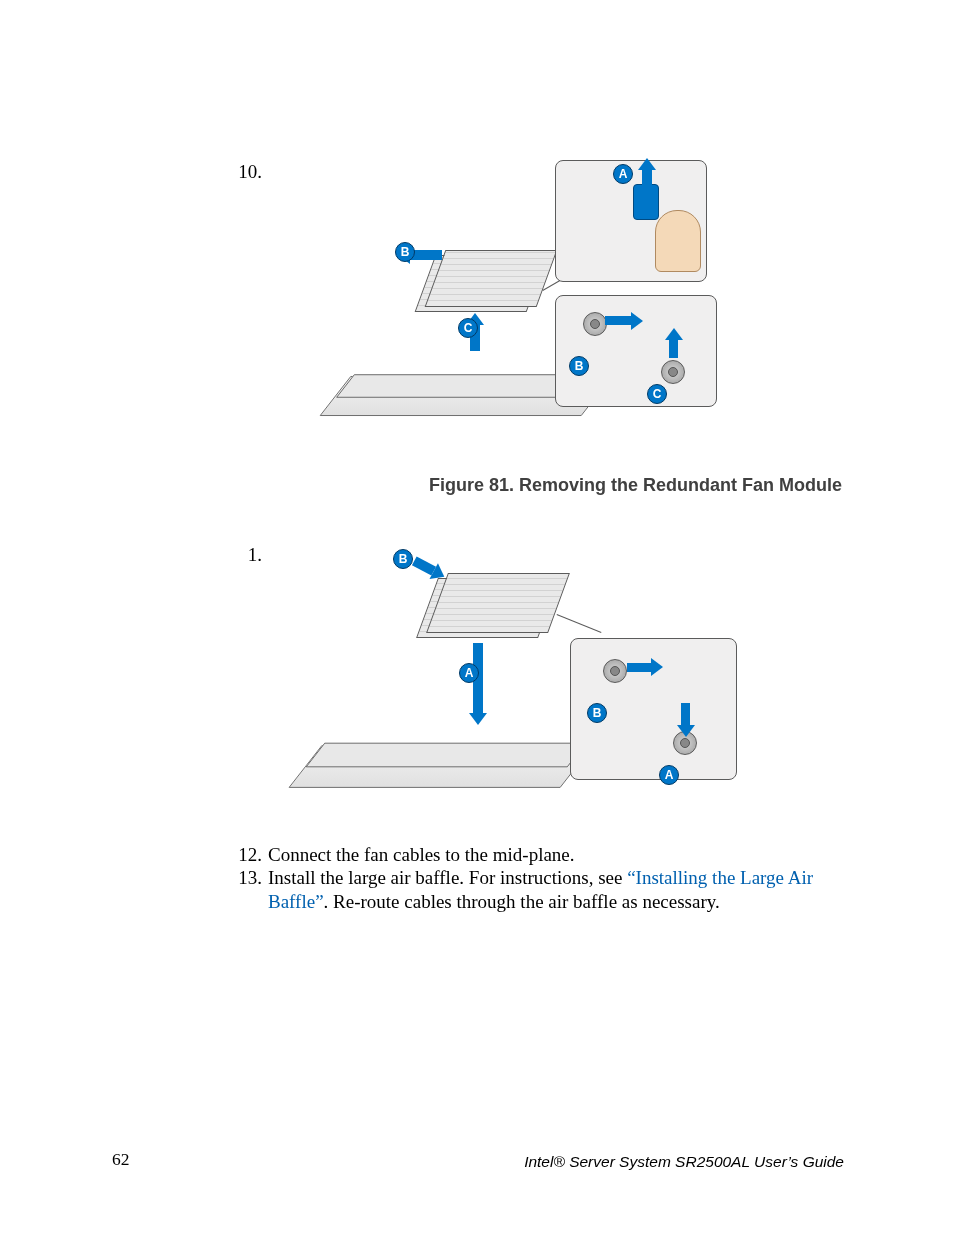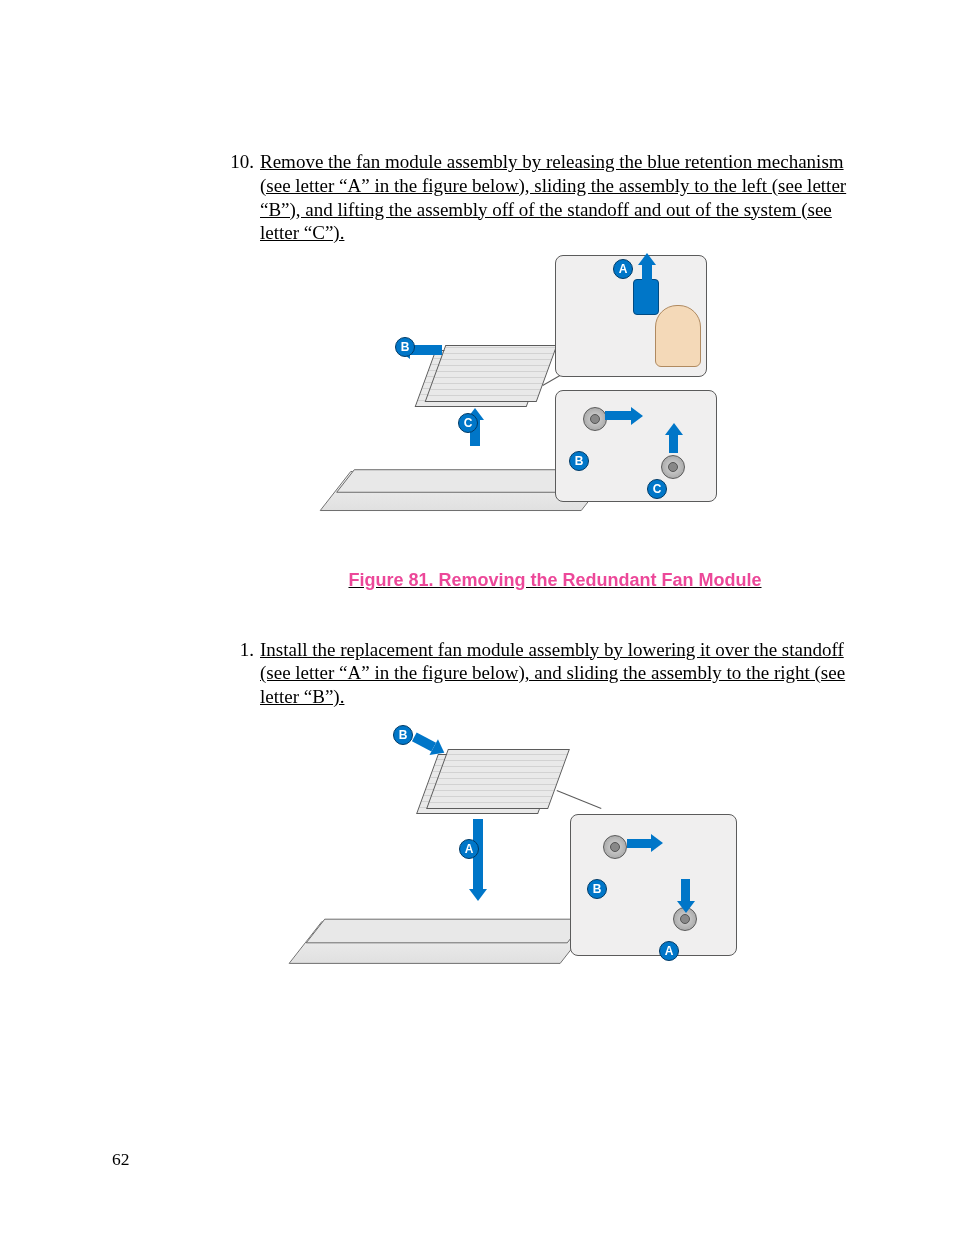--- a/index.html
+++ b/index.html
@@ -20,43 +20,42 @@
     height: 1235px;
     box-sizing: border-box;
   }
   .content {
     position: absolute;
     left: 220px;
     top: 150px;
     width: 630px;
   }
   ol.steps {
-    margin: 0;
+    margin: 8px;
     padding: 0;
     list-style: none;
-    text-decoration: underline;
   }
   ol.steps > li {
     position: relative;
     padding-left: 40px;
     margin: 0;
   }
   ol.steps > li .num {
     position: absolute;
     left: 0;
     top: 0;
     width: 34px;
     text-align: right;
   }
   .fig-caption {
     font-family: Arial, Helvetica, sans-serif;
     font-weight: bold;
-    color: #ec4899;
+    color: #404040;
     font-size: 18px;
-    text-align: center;
+    text-align: right;
   }
   .fig81cap { margin: 14px 0 46px 0; }
   .fig82cap { margin: 14px 0 42px 0; }
   .link { color: #0060af; }
   .footer-num {
     position: absolute;
     left: 112px;
     bottom: 64px;
     font-size: 17.5px;
   }
@@ -179,21 +178,20 @@
 </style>
 </head>
 <body>
 <div class="page">
 
   <div class="content">
     <ol class="steps">
 
       <li>
         <span class="num">10.</span>
-        <span>Remove the fan module assembly by releasing the blue retention mechanism (see letter “A” in the figure below), sliding the assembly to the left (see letter “B”), and lifting the assembly off of the standoff and out of the system (see letter “C”).</span>
 
         
         <div class="figure-box fig81">
 
           <div class="chassis" style="left:-20px; top:200px; width:260px; height:70px; transform:skewX(-38deg) scaleY(.55);"></div>
           <div class="chassis" style="left:-10px; top:205px; width:250px; height:40px; transform:skewX(-38deg) scaleY(.55); background:#e8e8e8;"></div>
 
           <div class="fanblock" style="left:70px; top:95px; width:110px; height:55px;"></div>
           <div class="fanblock" style="left:80px; top:90px; width:110px; height:55px;"></div>
 
@@ -218,21 +216,20 @@
           <div class="arrow up" style="left:314px; top:180px; width:9px; height:18px;"></div>
           <div class="callout" style="left:214px; top:196px;">B</div>
           <div class="callout" style="left:292px; top:224px;">C</div>
         </div>
 
         <div class="fig-caption fig81cap">Figure 81. Removing the Redundant Fan Module</div>
       </li>
 
       <li>
         <span class="num">1.</span>
-        <span>Install the replacement fan module assembly by lowering it over the standoff (see letter “A” in the figure below), and sliding the assembly to the right (see letter “B”).</span>
 
         
         <div class="figure-box fig82">
           <div class="chassis" style="left:-50px; top:185px; width:270px; height:75px; transform:skewX(-38deg) scaleY(.55);"></div>
           <div class="chassis" style="left:-40px; top:190px; width:260px; height:42px; transform:skewX(-38deg) scaleY(.55); background:#e8e8e8;"></div>
           <div class="fanblock" style="left:72px; top:35px; width:120px; height:58px;"></div>
           <div class="fanblock" style="left:82px; top:30px; width:120px; height:58px;"></div>
 
           <div class="arrow down" style="left:118px; top:100px; width:10px; height:70px;"></div>
           <div class="arrow right" style="left:58px;  top:18px;  width:22px; height:10px; transform:rotate(28deg);"></div>
@@ -246,19 +243,28 @@
           <div class="screw" style="left:248px; top:116px;"></div>
           <div class="screw" style="left:318px; top:188px;"></div>
           <div class="arrow right" style="left:272px; top:120px; width:24px; height:9px;"></div>
           <div class="arrow down" style="left:326px; top:160px; width:9px; height:22px;"></div>
           <div class="callout" style="left:232px; top:160px;">B</div>
           <div class="callout" style="left:304px; top:222px;">A</div>
         </div>
 
       </li>
 
-
+      <li class="step-12">
+        <span class="num">12.</span>
+        <span>Connect the fan cables to the mid-plane.</span>
+      </li>
+
+      <li>
+        <span class="num">13.</span>
+        <span>Install the large air baffle. For instructions, see </span><span class="link">“Installing the Large Air Baffle”</span><span>. Re-route cables through the air baffle as necessary.</span>
+      </li>
 
     </ol>
   </div>
 
   <div class="footer-num">62</div>
+  <div class="footer-title">Intel® Server System SR2500AL User’s Guide</div>
 </div>
 
 </body></html>

